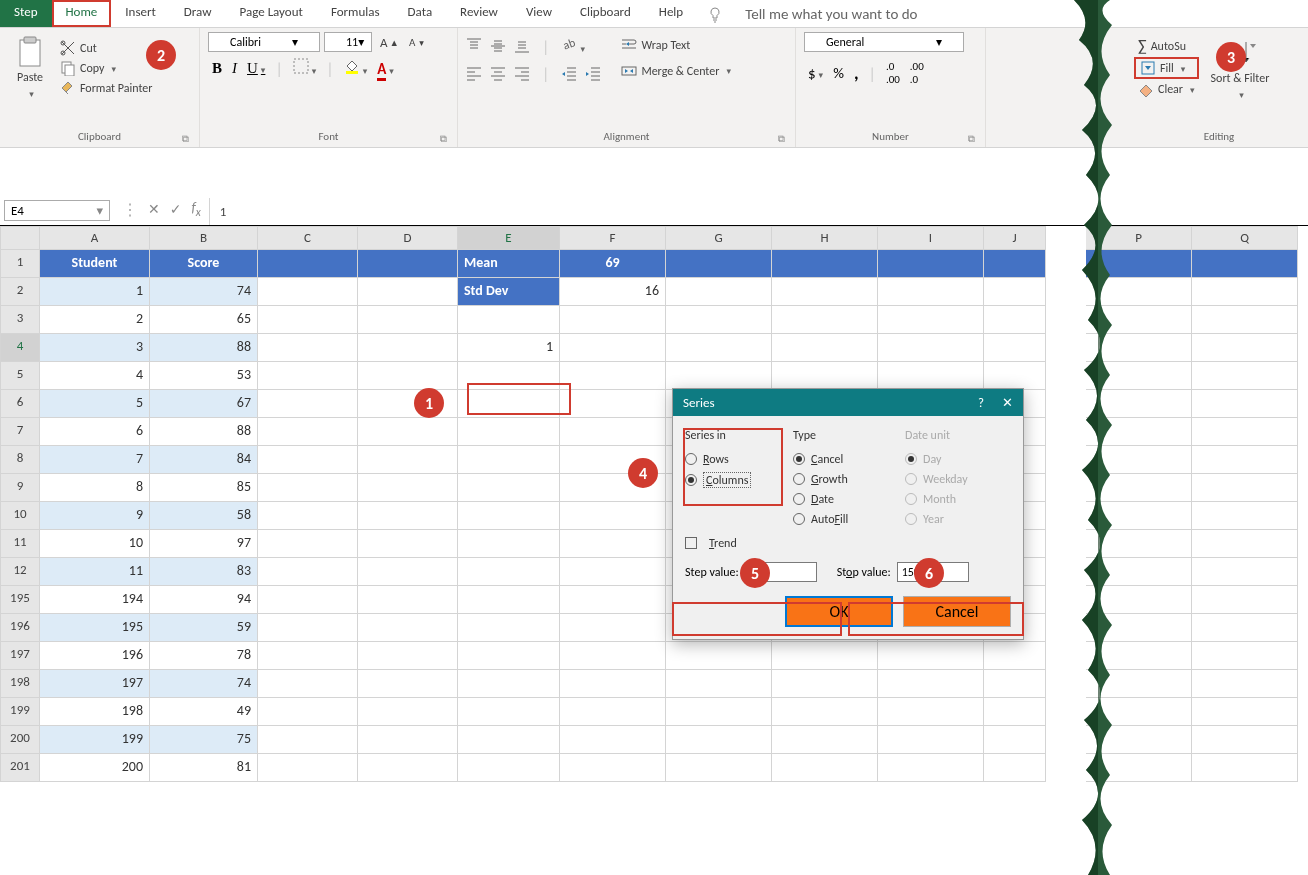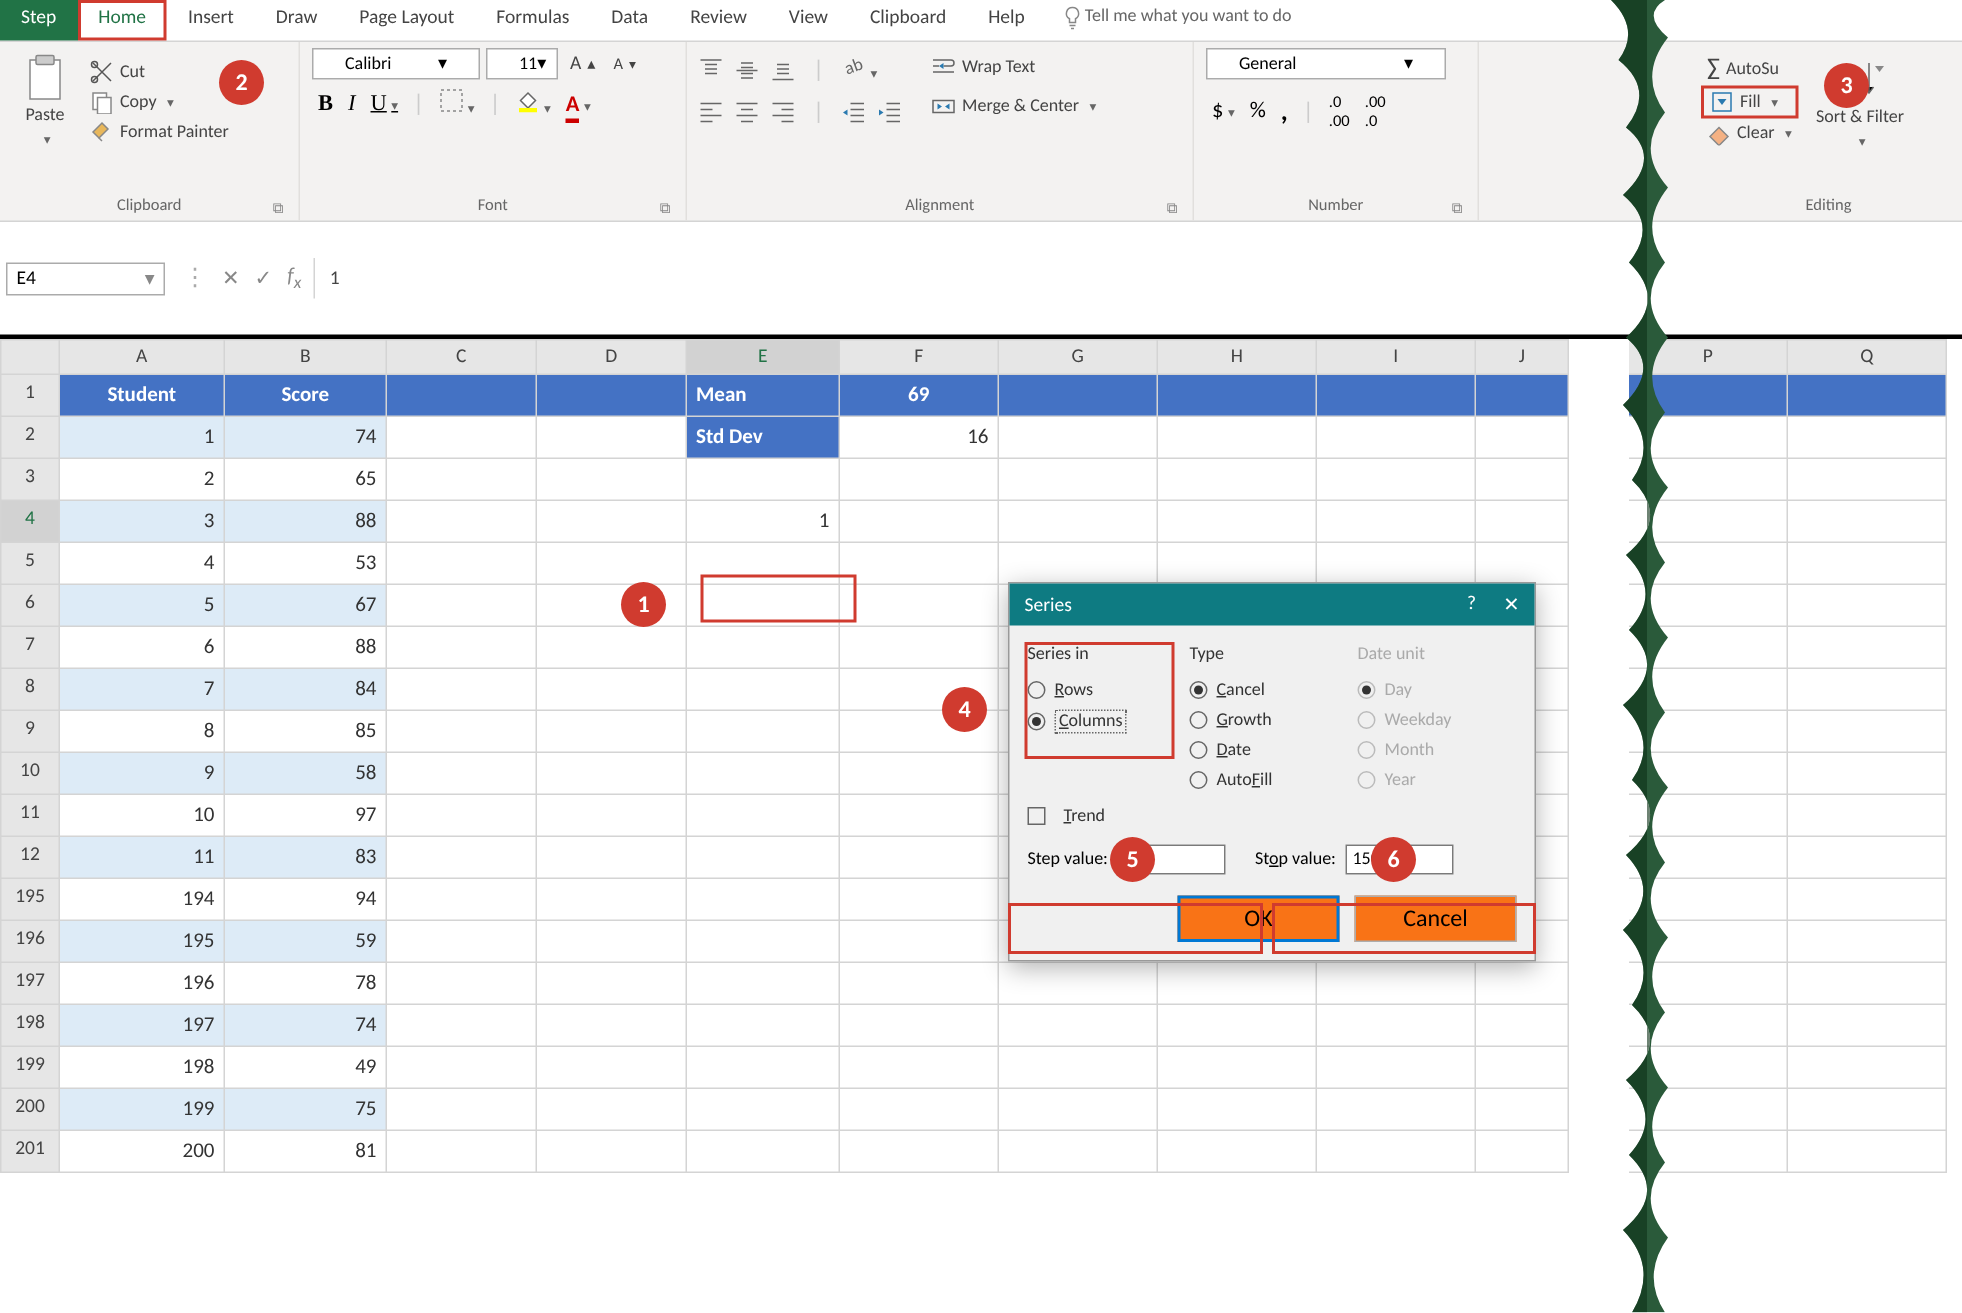--- a/index.html
+++ b/index.html
@@ -3,39 +3,39 @@
 <meta charset="utf-8">
 <style>
 * { box-sizing: border-box; margin: 0; padding: 0; font-family: "Segoe UI", Calibri, sans-serif; }
 body { background: #fff; width: 1308px; height: 875px; overflow: hidden; position: relative; }
 
 
 .tab-strip { display: flex; background: #fff; height: 28px; border-bottom: 1px solid #d4d4d4; }
 .tab { padding: 4px 14px; font-size: 13px; color: #444; cursor: pointer; }
 .tab.file { background: #217346; color: #fff; }
 .tab-home-border { border: 2px solid #d03b2f; padding: 2px 12px; }
-.tell-me { display: flex; align-items: flex-start; gap: 0; color: #666; font-size: 12px; padding: 4px 10px; }
+.tell-me { display: flex; align-items: flex-end; gap: 22px; color: #666; font-size: 15px; padding: 4px 10px; }
 .tell-me svg { width: 16px; height: 16px; }
 
 
 .ribbon { display: flex; background: #f3f2f1; height: 120px; border-bottom: 1px solid #d4d4d4; }
 .group { border-right: 1px solid #e1dfdd; padding: 4px 8px 0 8px; display: flex; flex-direction: column; justify-content: space-between; }
 .group-label { text-align: center; font-size: 11px; color: #666; padding: 2px 0 4px; position: relative; }
 .dlg-launcher { position: absolute; right: 2px; bottom: 2px; font-size: 10px; color: #888; }
 .ribbon-row { display: flex; align-items: center; gap: 4px; }
 .ribbon-col { display: flex; flex-direction: column; gap: 0; }
 .rbtn { display: flex; align-items: center; gap: 4px; padding: 2px 4px; font-size: 12px; color: #444; white-space: nowrap; }
 .rbtn svg, .rbtn .ic { width: 16px; height: 16px; flex-shrink: 0; }
 .big-btn { display: flex; flex-direction: column; align-items: center; padding: 4px 6px; font-size: 12px; color: #444; text-align: center; gap: 2px; }
 .big-btn .ic { width: 32px; height: 32px; }
 .sel { border: 1px solid #ababab; background: #fff; padding: 2px 21px; font-size: 12px; display: flex; align-items: center; justify-content: space-between; }
 .caret::after { content: "▾"; font-size: 9px; color: #666; margin-left: 3px; }
 
 
-.fbar { display: flex; align-items: center; height: 78px; border-bottom: 3px solid #000000; background: #fff; }
+.fbar { display: flex; align-items: flex-end; height: 78px; border-bottom: 1px solid #000000; background: #fff; }
 .name-box { width: 106px; border: 1px solid #ababab; margin: 4px; padding: 2px 6px; font-size: 13px; display: flex; justify-content: space-between; align-items: center; }
 .fx-btns { display: flex; gap: 10px; padding: 6px 8px; color: #888; align-items: center; }
 .fx-input { flex: 1; border-left: 1px solid #d4d4d4; padding: 6px 10px; font-size: 13px; color: #444; }
 
 
 .grid-wrap { position: relative; }
 .col-headers { display: flex; }
 .corner { width: 40px; height: 24px; background: #e6e6e6; border: 1px solid #d4d4d4; }
 .col-h { height: 24px; background: #e6e6e6; border: 1px solid #d4d4d4; border-left: none; text-align: center; font-size: 13px; color: #444; padding-top: 3px; }
 .row { display: flex; height: 28px; }

